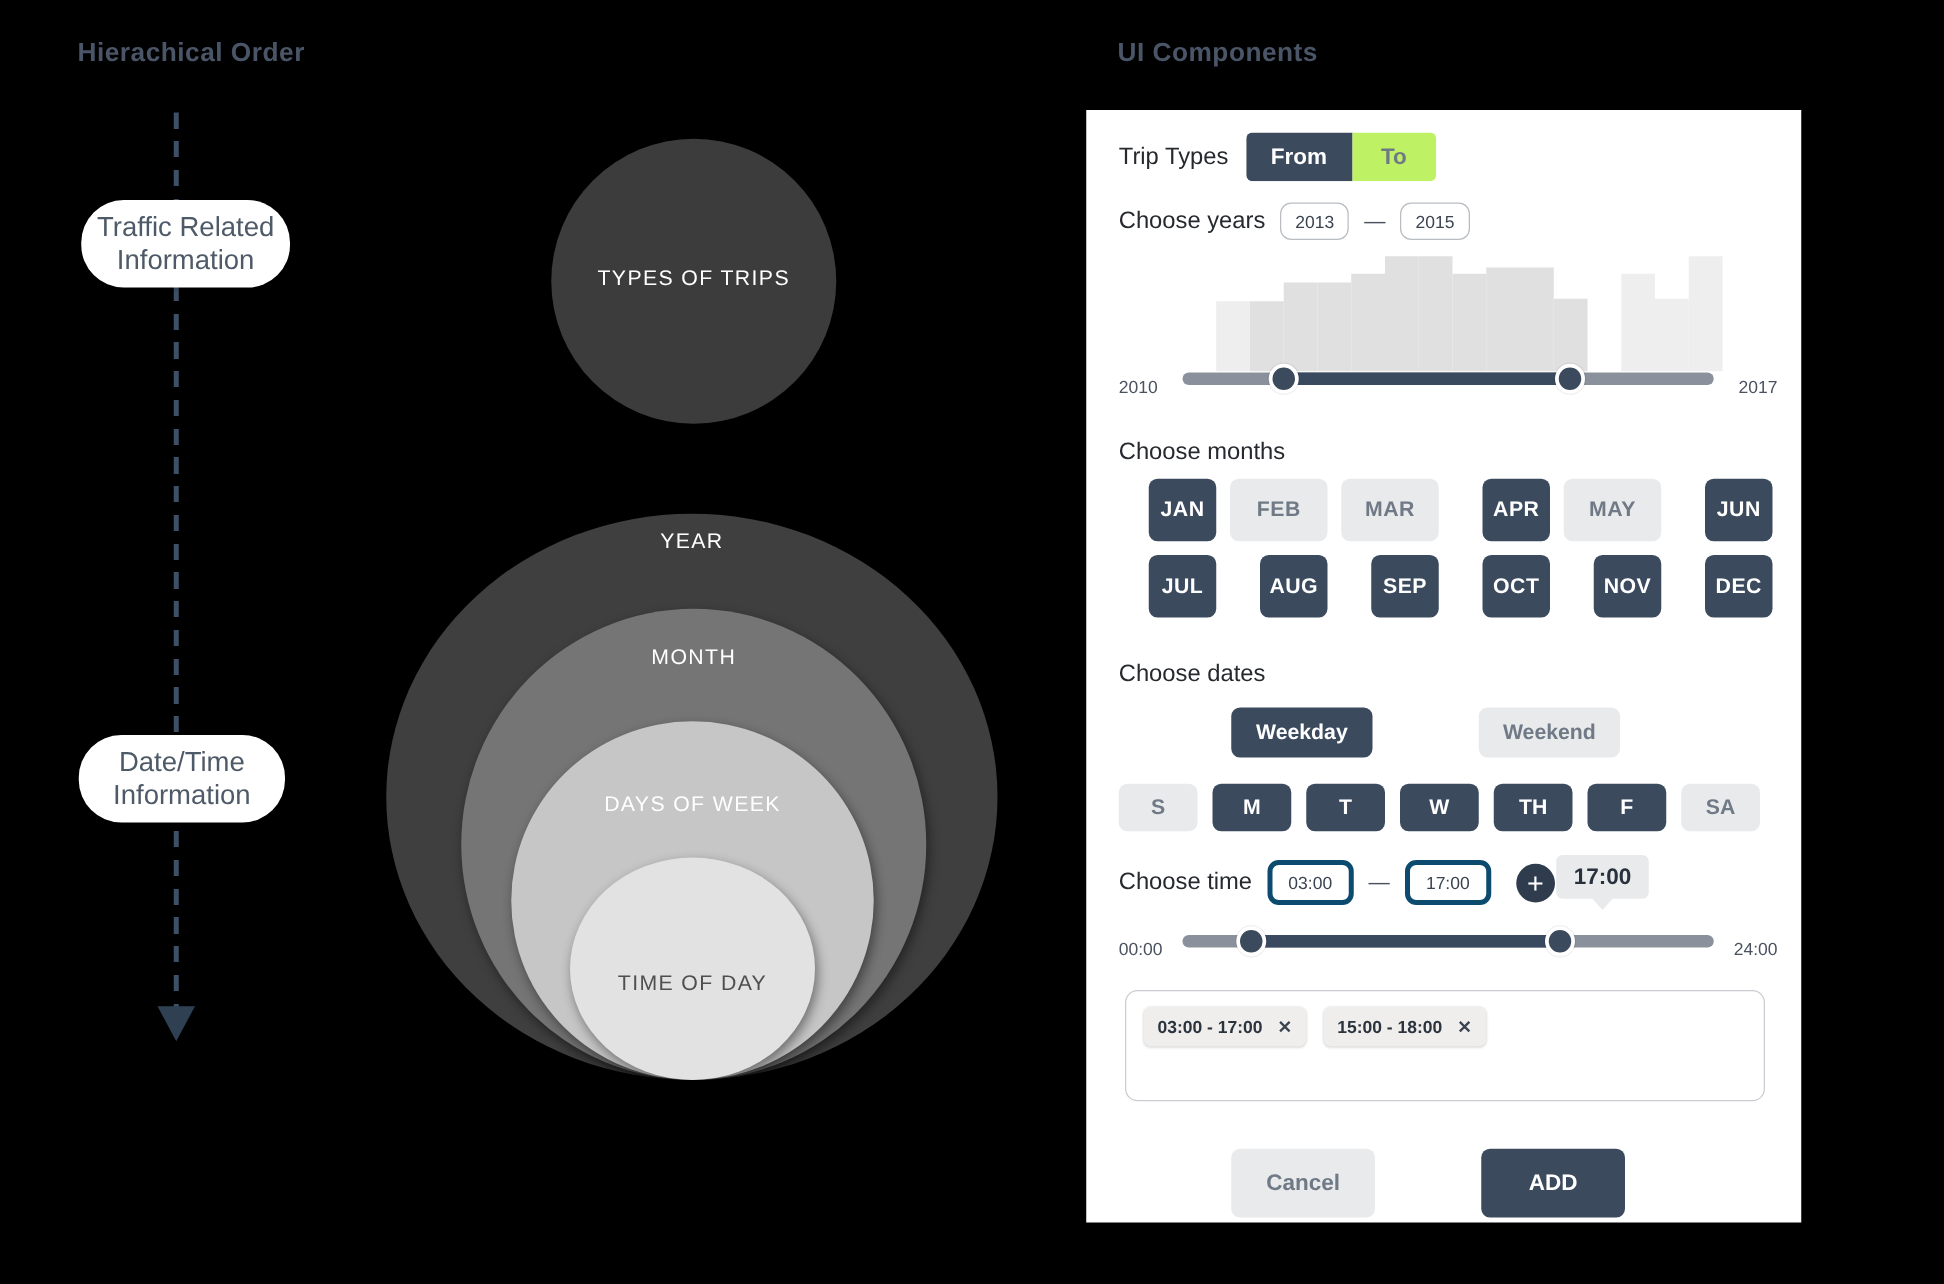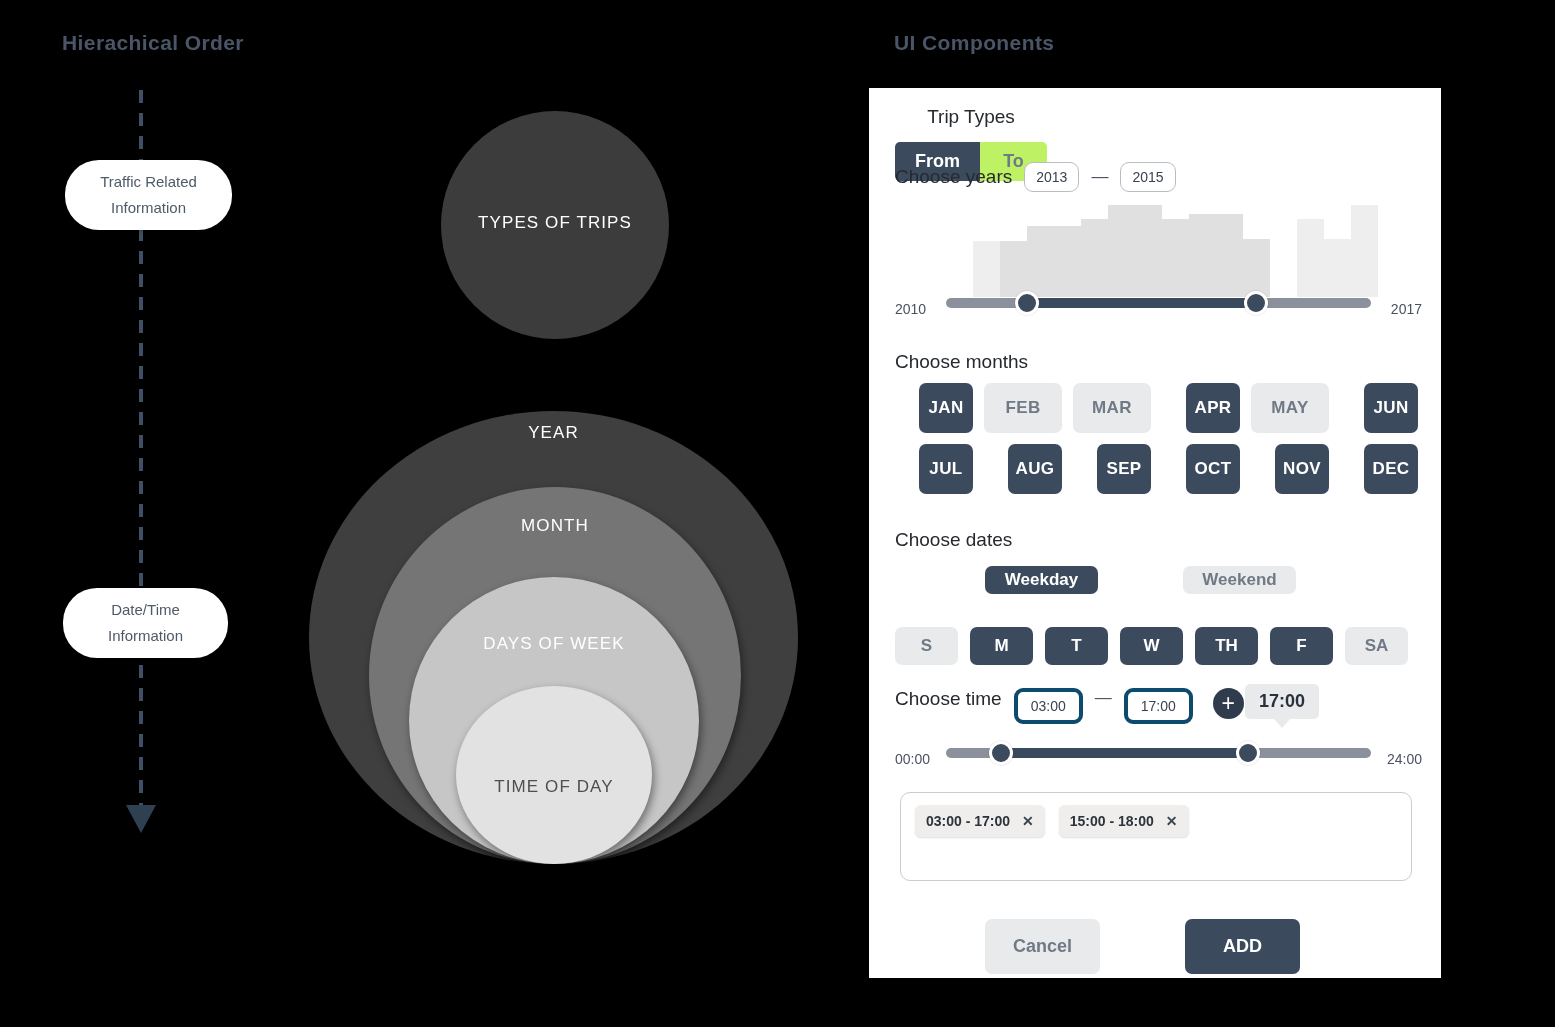--- a/index.html
+++ b/index.html
@@ -40,21 +40,21 @@
     width: 0; height: 0;
     border-left: 15px solid transparent;
     border-right: 15px solid transparent;
     border-top: 28px solid #2f4053;
   }
   .pill {
     position: absolute;
     background: #ffffff;
     border-radius: 34px;
     color: #4f5a68;
-    font-size: 15px;
+    font-size: 22px;
     line-height: 26px;
     text-align: center;
     display: flex;
     flex-direction: column;
     align-items: center;
     justify-content: center;
     box-shadow: 0 1px 4px rgba(0,0,0,0.25);
   }
   #pill-traffic { left: 65px; top: 160px; width: 167px; height: 70px; }
   #pill-datetime { left: 63px; top: 588px; width: 165px; height: 70px; }
@@ -120,21 +120,21 @@
   }
   .row-label {
     color: #26292e;
     font-size: 19px;
     white-space: nowrap;
   }
 
   
   #trip-types-row {
     position: absolute; left: 26px; top: 18px;
-    display: flex; align-items: center; gap: 14px; flex-direction: column;
+    display: flex; align-items: center; gap: 14px;
   }
   .seg-group { display: flex; border-radius: 5px; overflow: hidden; }
   .seg {
     font-size: 18px; font-weight: 700;
     padding: 9px 20px;
     min-width: 67px; text-align: center;
     cursor: pointer;
   }
   .seg.on  { background: #3c4a5e; color: #ffffff; }
   .seg.off { background: #bef264; color: #707a86; }
@@ -214,42 +214,42 @@
   .chip-btn.on  { background: #3c4a5e; color: #ffffff; margin-left: 24px; }
   .chip-btn.off { background: #e9eaeb; color: #707a86; }
 
   
   #dates-label { position: absolute; left: 26px; top: 441px; }
   #daytype-row {
     position: absolute; left: 116px; top: 478px;
     display: flex; gap: 85px;
   }
   .daytype-btn {
-    width: 113px; height: 28px; border-radius: 7px;
+    width: 113px; height: 40px; border-radius: 7px;
     display: flex; align-items: center; justify-content: center;
     font-size: 17px; font-weight: 700; cursor: pointer;
   }
   .daytype-btn.on  { background: #3c4a5e; color: #ffffff; }
   .daytype-btn.off { background: #e9eaeb; color: #707a86; }
   #dow-row {
     position: absolute; left: 26px; top: 539px;
     display: flex; gap: 12px;
   }
   .dow-btn {
     width: 63px; height: 38px; border-radius: 7px;
     display: flex; align-items: center; justify-content: center;
     font-size: 17px; font-weight: 700; cursor: pointer;
   }
   .dow-btn.on  { background: #3c4a5e; color: #ffffff; }
   .dow-btn.off { background: #e9eaeb; color: #707a86; }
 
   
   #time-row {
     position: absolute; left: 26px; top: 600px;
-    display: flex; gap: 12px;
+    display: flex; align-items: center; gap: 12px;
   }
   .time-field {
     border: 4px solid #0c4a6e; border-radius: 9px;
     background: #fff; color: #3a4350;
     font-size: 14px; padding: 6px 13px;
     min-width: 56px; text-align: center; cursor: text;
   }
   #add-time-btn {
     width: 31px; height: 31px; border-radius: 50%;
     background: #2f3c4e; color: #fff;

